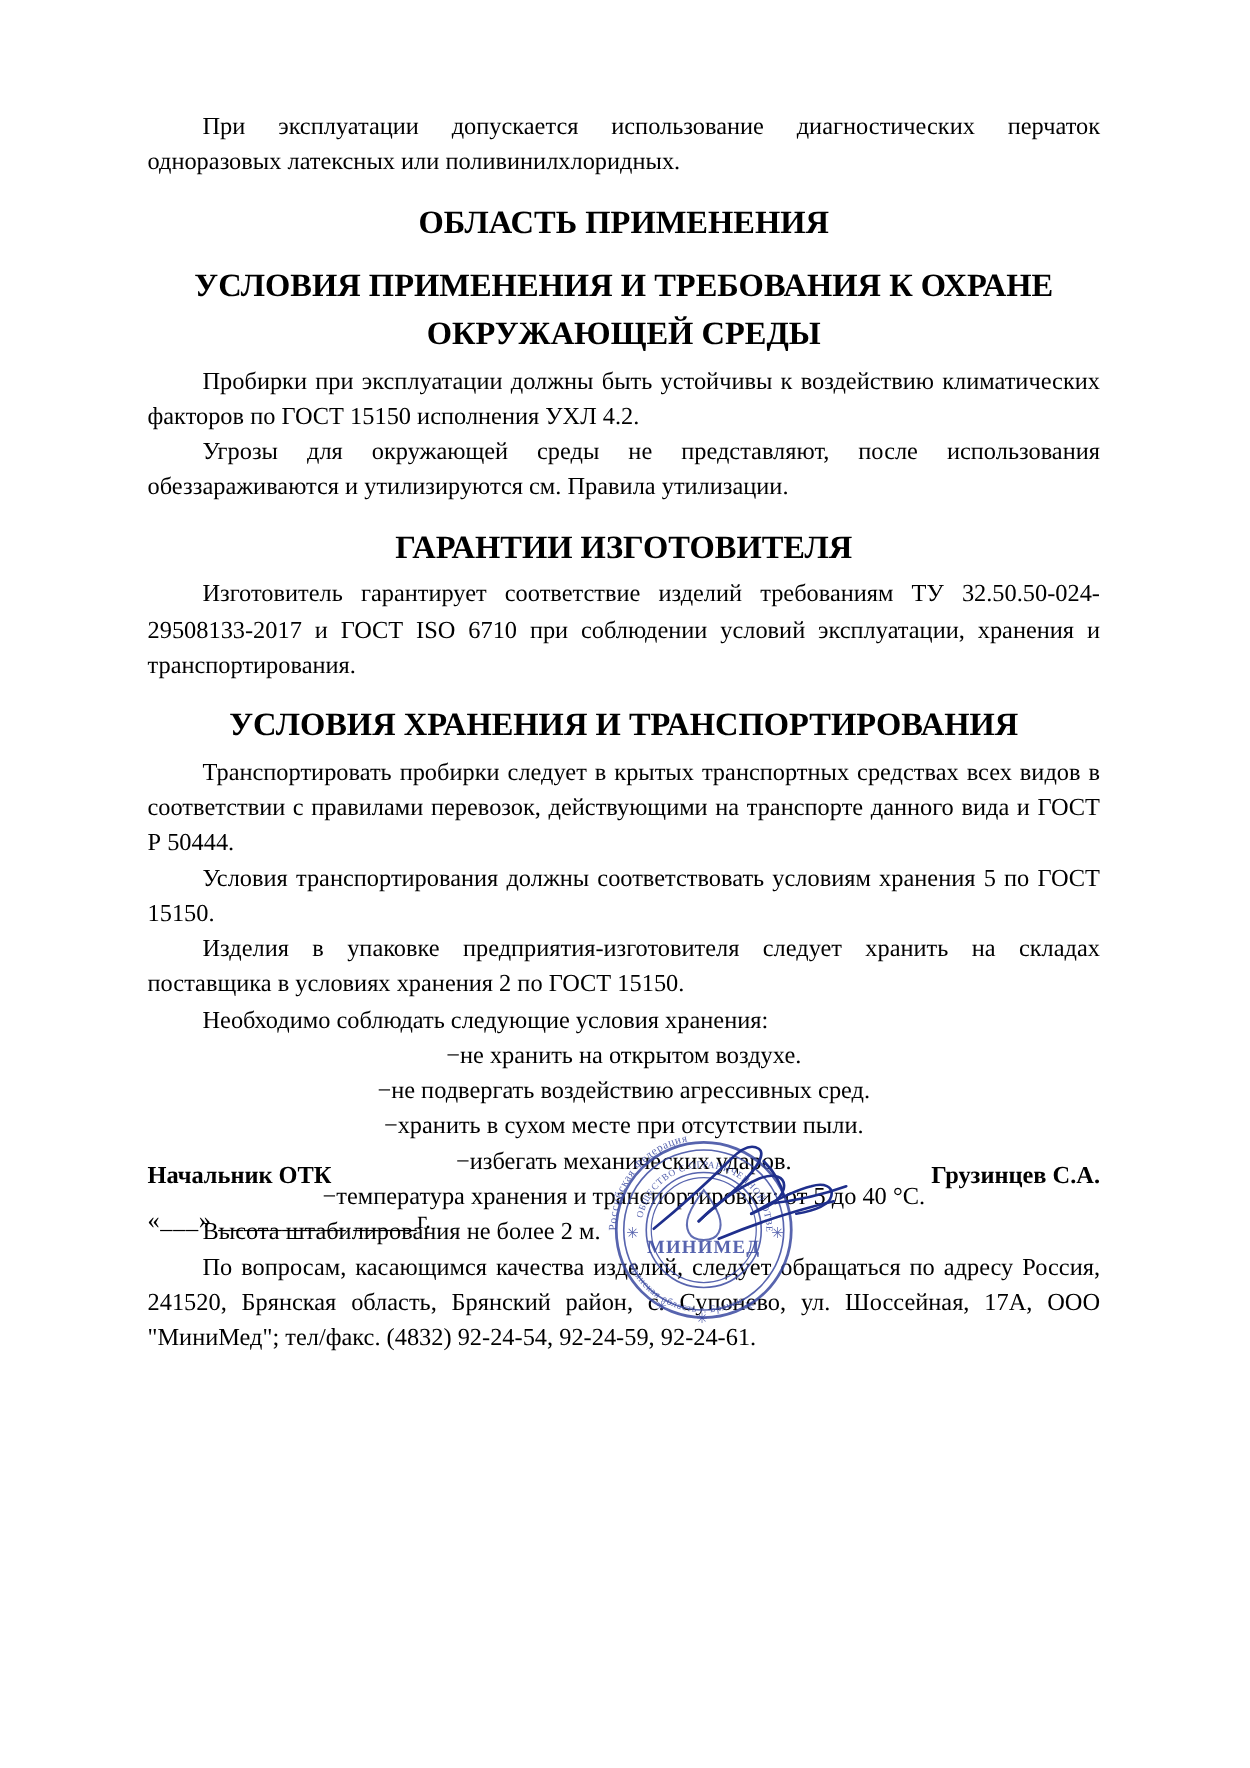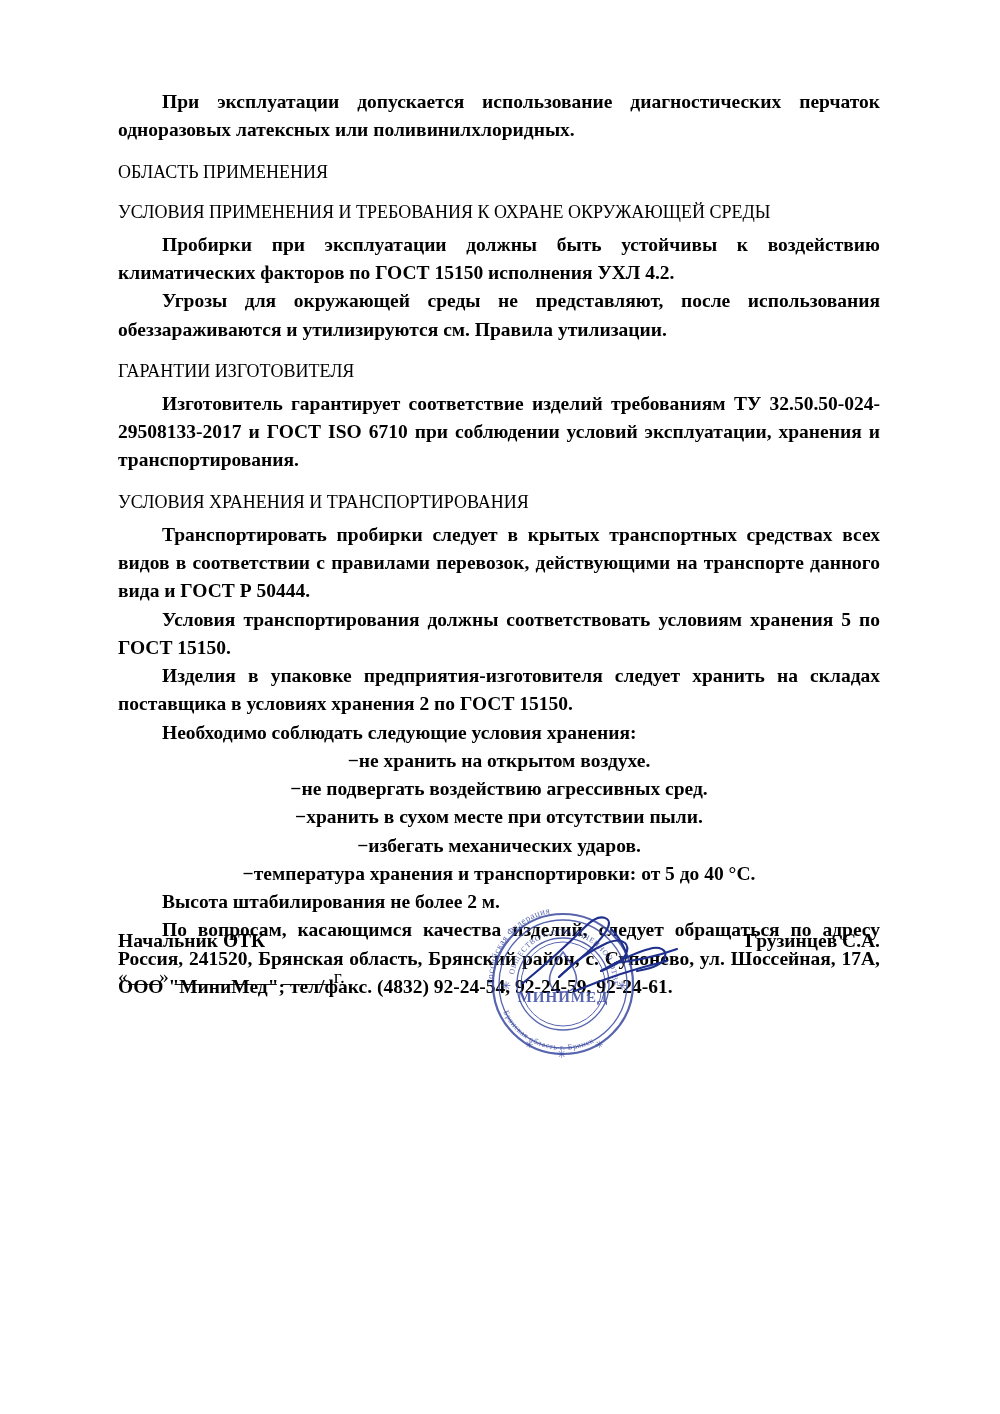--- a/index.html
+++ b/index.html
@@ -21,29 +21,29 @@
     left: 118px;
     top: 88px;
     width: 762px;
   }
   p {
     margin: 0;
     font-size: 19.5px;
     line-height: 1.45;
     text-align: justify;
     text-justify: inter-word;
-    font-weight: bold;
   }
   p.indent {
     text-indent: 44px;
   }
   h2 {
     margin: 14px 0 6px 0;
-    font-size: 18px;
-    font-weight: normal;
+    font-size: 26px;
+    font-weight: bold;
+    text-align: center;
     line-height: 1.45;
   }
   .dash-item {
     margin: 0;
     font-size: 19.5px;
     line-height: 1.45;
     text-align: center;
   }
   .sign-block {
     position: absolute;

